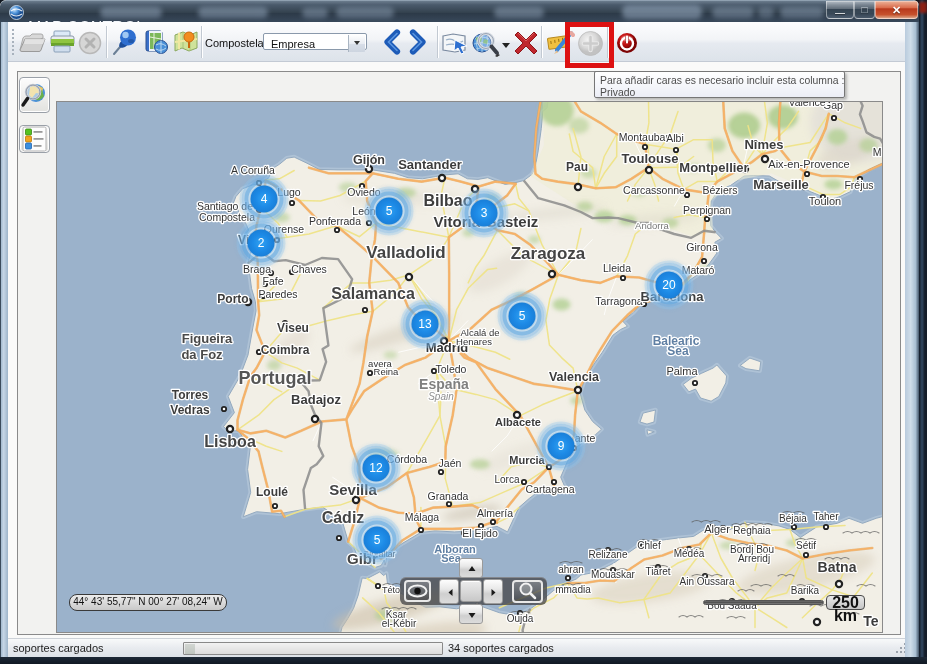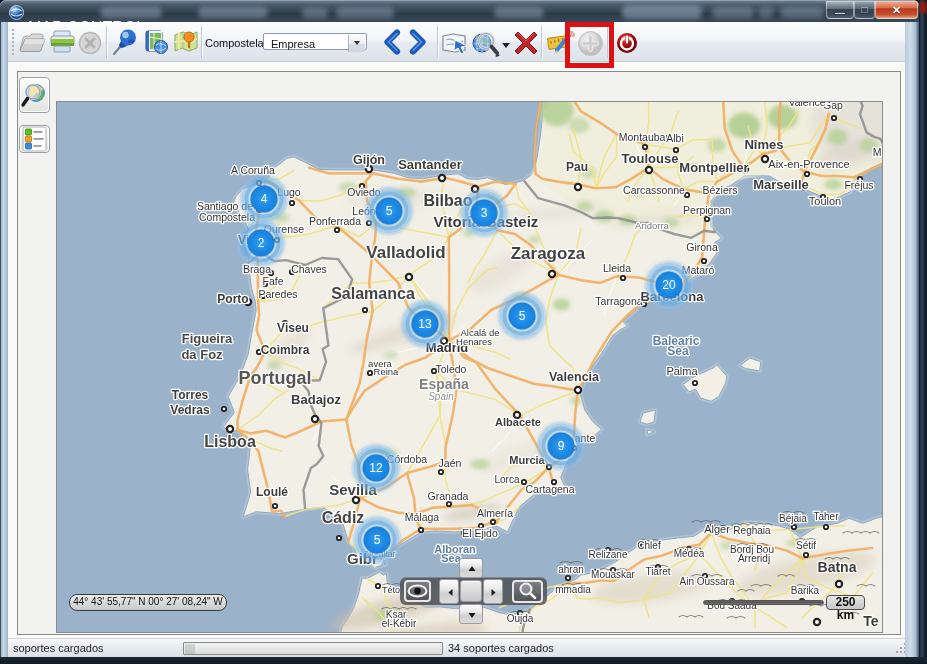--- a/index.html
+++ b/index.html
@@ -33,21 +33,21 @@
 .lbtn{position:absolute;left:11px;width:31px;height:36px;border:1px solid #9aa0a8;border-radius:4px;background:linear-gradient(#fcfcfc,#ededeb 60%,#e2e2df);box-shadow:inset 0 0 0 1px #fff}
 #mapwrap{position:absolute;left:48px;top:39px;width:827px;height:532px;border:1px solid #8a8a8a;background:#99b1cb}
 #mapblur{position:absolute;left:0;top:0;width:825px;height:530px;filter:blur(0.45px)}
 #navc{position:absolute;left:392px;top:515px;width:147px;height:28px;background:rgba(72,72,74,.78);border-radius:6px;box-shadow:inset 0 1px 0 rgba(255,255,255,.25)}
 .nbtn{position:absolute;background:linear-gradient(#fdfdfd,#e8e8e8 40%,#cfcfcf 60%,#dcdcdc);border:1px solid #9a9a9a;border-radius:3px}
 .nsq{box-shadow:inset 0 1px 0 #fff}
 #neye{position:absolute;left:396px;top:518px;width:27px;height:22px;background:linear-gradient(rgba(255,255,255,.2),rgba(0,0,0,.15));border:2px solid #e8e8e8;border-radius:4px}
 #nmag{position:absolute;left:504px;top:518px;width:31px;height:23px;background:linear-gradient(rgba(255,255,255,.2),rgba(0,0,0,.15));border:2px solid #e8e8e8;border-radius:4px}
 #coord{position:absolute;left:61px;top:532px;width:158px;height:17px;background:linear-gradient(#ececec,#c9c9c9);border:1.5px solid #3a3a3a;border-radius:8px;text-align:center;font-size:10px;color:#111;line-height:14px;white-space:nowrap}
 #scline{position:absolute;left:695px;top:538px;width:121px;height:5px;background:linear-gradient(#777,#4a4a4a 40%,#828282);border-radius:3px;border:1px solid #555}
-#scbox{position:absolute;left:818px;top:533px;width:39px;height:15px;background:linear-gradient(#e8e8e8,#c6c6c6);border:1.5px solid #4a4a4a;border-radius:4px;text-align:center;font-size:12px;font-weight:bold;color:#111;line-height:13px}
+#scbox{position:absolute;left:818px;top:533px;width:39px;height:15px;background:linear-gradient(#e8e8e8,#c6c6c6);border:1.5px solid #4a4a4a;border-radius:4px;text-align:center;font-size:16px;font-weight:bold;color:#111;line-height:13px}
 #status{position:absolute;left:8px;top:638px;width:903px;height:19px;background:linear-gradient(#f8f9fa,#e8ebef 50%,#dde2e8);border-top:1px solid #cdd2d8}
 #st1{position:absolute;left:5px;top:3px;font-size:11px;color:#222}
 #pbar{position:absolute;left:175px;top:3px;width:260px;height:13px;border:1px solid #898989;background:linear-gradient(#f2f2f2,#dcdcdc);border-radius:1px}
 #pbar i{position:absolute;left:1px;top:1px;width:10px;height:10px;background:linear-gradient(#d2d6d2,#bfc5bf);display:block}
 #st2{position:absolute;left:440px;top:3px;font-size:11px;color:#222}
 #sgrip{position:absolute;right:3px;bottom:2px;width:12px;height:12px}
 #redbox{position:absolute;left:565px;top:22px;width:49px;height:46px;border:5px solid #dd1111;z-index:50}
 #tooltip{position:absolute;left:594px;top:71px;width:251px;height:27px;background:linear-gradient(#ffffff,#eceef6);border:1px solid #767676;border-radius:2px;box-shadow:2px 2px 3px rgba(0,0,0,.25);z-index:60;padding:3px 0 0 5px;font-size:10.4px;color:#4d4d4d;line-height:12px;white-space:nowrap}
 </style></head>
 <body>
@@ -841,12 +841,13 @@
             <rect x="8" y="0" width="2" height="2"></rect>
             <rect x="4" y="4" width="2" height="2"></rect>
             <rect x="0" y="8" width="2" height="2"></rect>
           </g>
         </svg>
   </div>
   <div id="glassL"></div>
       <div id="glassR"></div>
  </div>
  <div id="redbox"></div>
+ <div id="tooltip">Para añadir caras es necesario incluir esta columna :<br>Privado</div>
 </div>
 </body></html>

